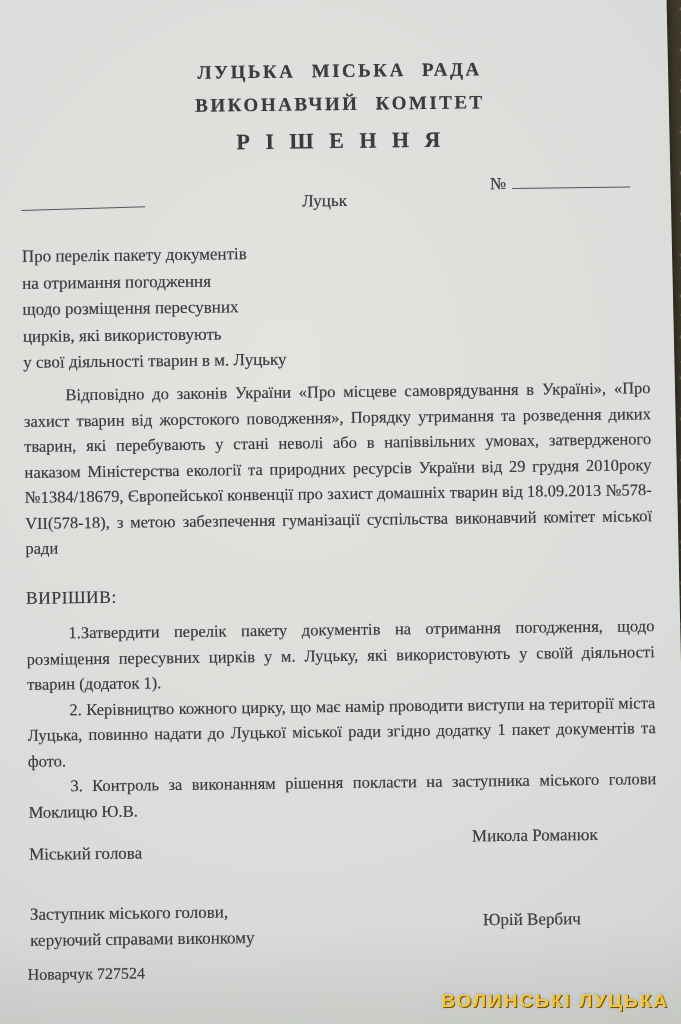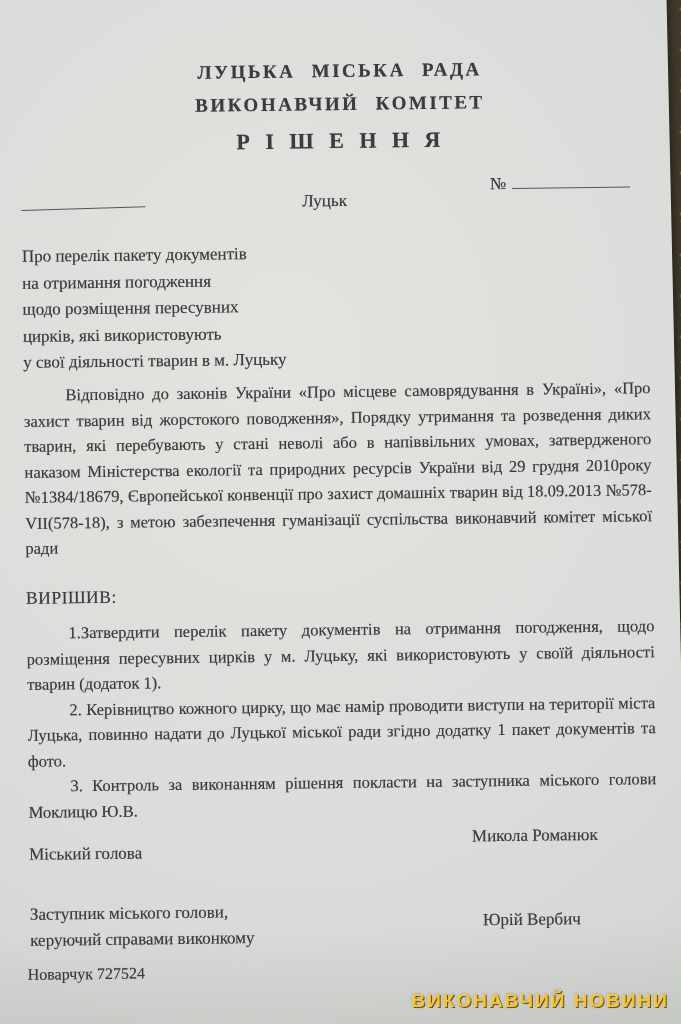--- a/index.html
+++ b/index.html
@@ -90,13 +90,13 @@
   <div class="abs sig-title" style="left:25px;top:898px;">
     <div>Заступник міського голови,</div>
     <div>керуючий справами виконкому</div>
   </div>
   <div class="abs sig-name" style="left:478px;top:912px;">Юрій Вербич</div>
 
   <div class="abs executor" style="left:22px;top:962px;">Новарчук 727524</div>
 
 </div>
 
-<div class="watermark">ВИКОНАВЧИЙ НОВИНИ</div>
+<div class="watermark">ВОЛИНСЬКІ ЛУЦЬКА</div>
 
 </body></html>

